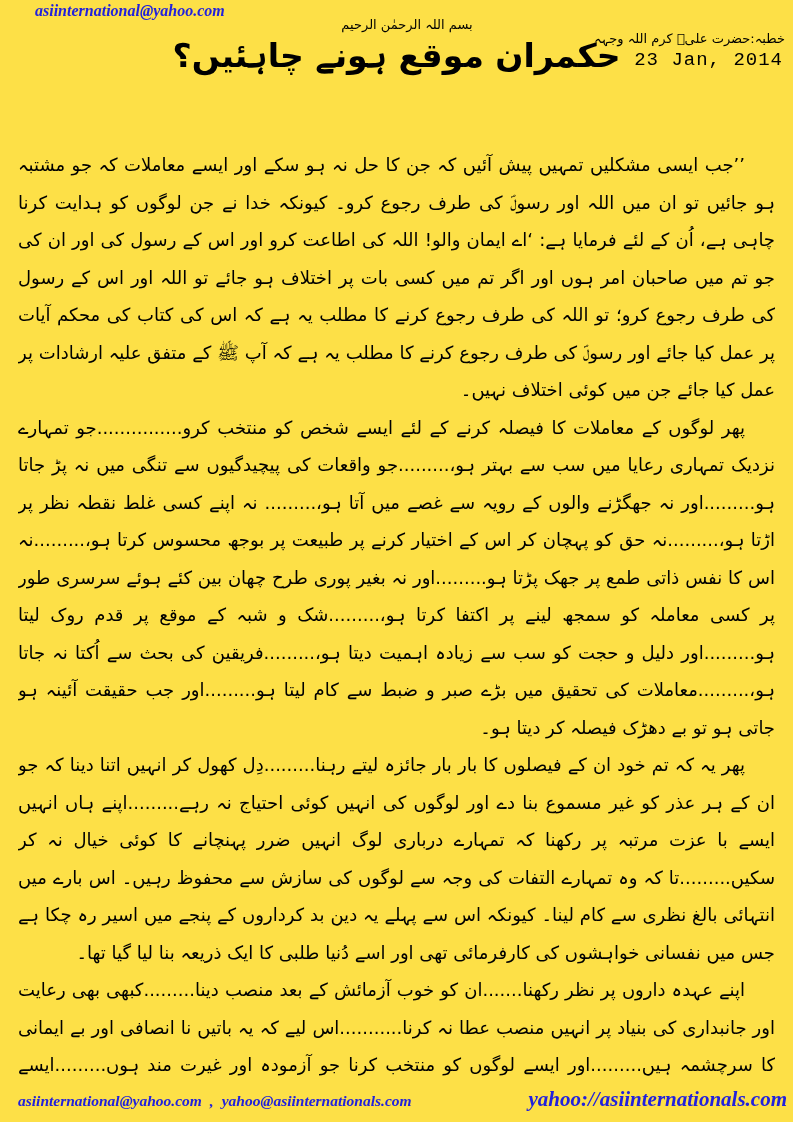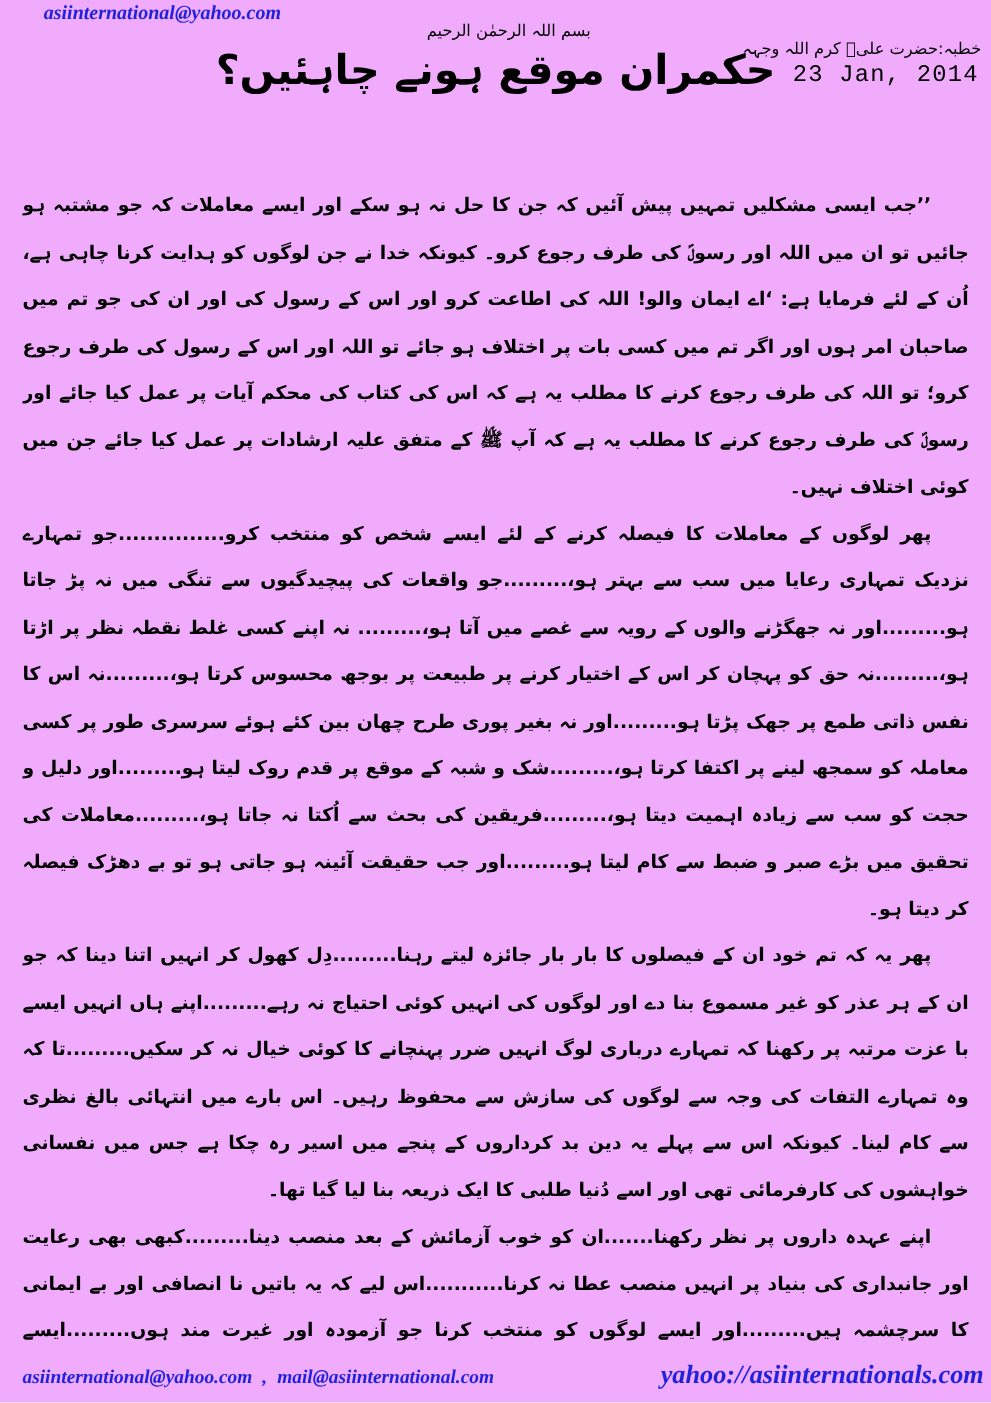--- a/index.html
+++ b/index.html
@@ -1,19 +1,19 @@
 <!DOCTYPE html>
 <html lang="ur"><head>
 <meta charset="utf-8">
 <style>
   html,body { margin:0; padding:0; background:#ffffff; }
   .page {
     position:relative;
     width:793px; height:1122px;
-    background:#f0abfc;
+    background:#fde047;
     overflow:hidden;
     font-family:"DejaVu Sans", sans-serif;
     color:#000;
   }
   .top-email {
     position:absolute; left:35px; top:2px;
     font-family:"Liberation Serif", serif;
     font-style:italic; font-weight:bold;
     font-size:16px;
     color:#2121dd;
@@ -46,24 +46,23 @@
     text-align:center;
     direction:rtl;
     font-size:33px;
     font-weight:bold;
     white-space:nowrap;
   }
   .content {
     position:absolute; top:146px; left:18px; right:18px; bottom:46px;
     direction:rtl;
     text-align:justify;
-    font-size:15px;
+    font-size:18px;
     line-height:37.5px;
     overflow:hidden;
-    font-weight:bold;
   }
   .content p { margin:0; text-indent:30px; }
   .footer {
     position:absolute; left:18px; right:6px; bottom:10px;
     display:flex; justify-content:space-between; align-items:baseline;
   }
   .footer a { text-decoration:none; }
   .footer-emails {
     font-family:"Liberation Serif", serif;
     font-style:italic; font-weight:bold;
@@ -97,18 +96,18 @@
 
   <div class="content">
     <p>’’جب ایسی مشکلیں تمہیں پیش آئیں کہ جن کا حل نہ ہو سکے اور ایسے معاملات کہ جو مشتبہ ہو جائیں تو ان میں اللہ اور رسولؐ کی طرف رجوع کرو۔ کیونکہ خدا نے جن لوگوں کو ہدایت کرنا چاہی ہے، اُن کے لئے فرمایا ہے: ‘اے ایمان والو! اللہ کی اطاعت کرو اور اس کے رسول کی اور ان کی جو تم میں صاحبان امر ہوں اور اگر تم میں کسی بات پر اختلاف ہو جائے تو اللہ اور اس کے رسول کی طرف رجوع کرو؛ تو اللہ کی طرف رجوع کرنے کا مطلب یہ ہے کہ اس کی کتاب کی محکم آیات پر عمل کیا جائے اور رسولؐ کی طرف رجوع کرنے کا مطلب یہ ہے کہ آپ ﷺ کے متفق علیہ ارشادات پر عمل کیا جائے جن میں کوئی اختلاف نہیں۔</p>
     <p>پھر لوگوں کے معاملات کا فیصلہ کرنے کے لئے ایسے شخص کو منتخب کرو...............جو تمہارے نزدیک تمہاری رعایا میں سب سے بہتر ہو،.........جو واقعات کی پیچیدگیوں سے تنگی میں نہ پڑ جاتا ہو.........اور نہ جھگڑنے والوں کے رویہ سے غصے میں آتا ہو،......... نہ اپنے کسی غلط نقطہ نظر پر اڑتا ہو،.........نہ حق کو پہچان کر اس کے اختیار کرنے پر طبیعت پر بوجھ محسوس کرتا ہو،.........نہ اس کا نفس ذاتی طمع پر جھک پڑتا ہو.........اور نہ بغیر پوری طرح چھان بین کئے ہوئے سرسری طور پر کسی معاملہ کو سمجھ لینے پر اکتفا کرتا ہو،.........شک و شبہ کے موقع پر قدم روک لیتا ہو.........اور دلیل و حجت کو سب سے زیادہ اہمیت دیتا ہو،.........فریقین کی بحث سے اُکتا نہ جاتا ہو،.........معاملات کی تحقیق میں بڑے صبر و ضبط سے کام لیتا ہو.........اور جب حقیقت آئینہ ہو جاتی ہو تو بے دھڑک فیصلہ کر دیتا ہو۔</p>
     <p>پھر یہ کہ تم خود ان کے فیصلوں کا بار بار جائزہ لیتے رہنا.........دِل کھول کر انہیں اتنا دینا کہ جو ان کے ہر عذر کو غیر مسموع بنا دے اور لوگوں کی انہیں کوئی احتیاج نہ رہے.........اپنے ہاں انہیں ایسے با عزت مرتبہ پر رکھنا کہ تمہارے درباری لوگ انہیں ضرر پہنچانے کا کوئی خیال نہ کر سکیں.........تا کہ وہ تمہارے التفات کی وجہ سے لوگوں کی سازش سے محفوظ رہیں۔ اس بارے میں انتہائی بالغ نظری سے کام لینا۔ کیونکہ اس سے پہلے یہ دین بد کرداروں کے پنجے میں اسیر رہ چکا ہے جس میں نفسانی خواہشوں کی کارفرمائی تھی اور اسے دُنیا طلبی کا ایک ذریعہ بنا لیا گیا تھا۔</p>
     <p>اپنے عہدہ داروں پر نظر رکھنا.......ان کو خوب آزمائش کے بعد منصب دینا.........کبھی بھی رعایت اور جانبداری کی بنیاد پر انہیں منصب عطا نہ کرنا...........اس لیے کہ یہ باتیں نا انصافی اور بے ایمانی کا سرچشمہ ہیں.........اور ایسے لوگوں کو منتخب کرنا جو آزمودہ اور غیرت مند ہوں.........ایسے خاندانوں میں سے ہو جو اچھے ہوں.........اور جن کی خدمات اسلام کے</p>
   </div>
 
   <div class="footer">
     <span class="footer-emails">
-      <a class="footer-emails">asiinternational@yahoo.com</a><span class="sep">,</span><a class="footer-emails">mail@asiinternational.com</a>
+      <a class="footer-emails">asiinternational@yahoo.com</a><span class="sep">,</span><a class="footer-emails">yahoo@asiinternationals.com</a>
     </span>
     <a class="footer-site">yahoo://asiinternationals.com</a>
   </div>
 
 </div>
 
 </body></html>

